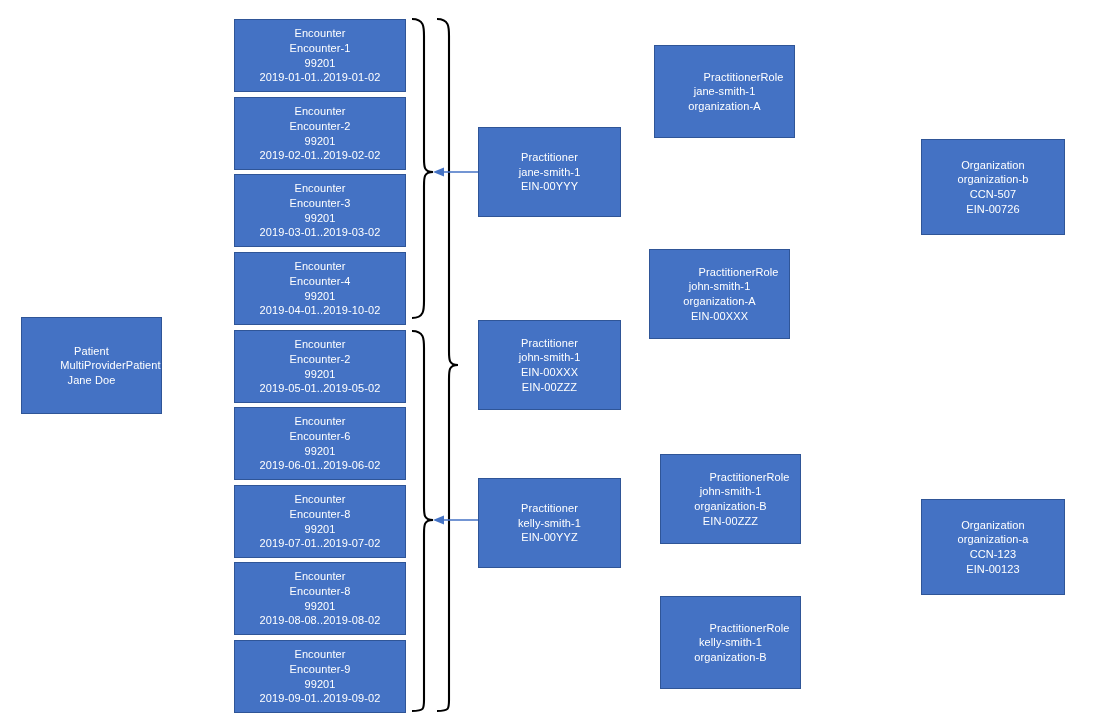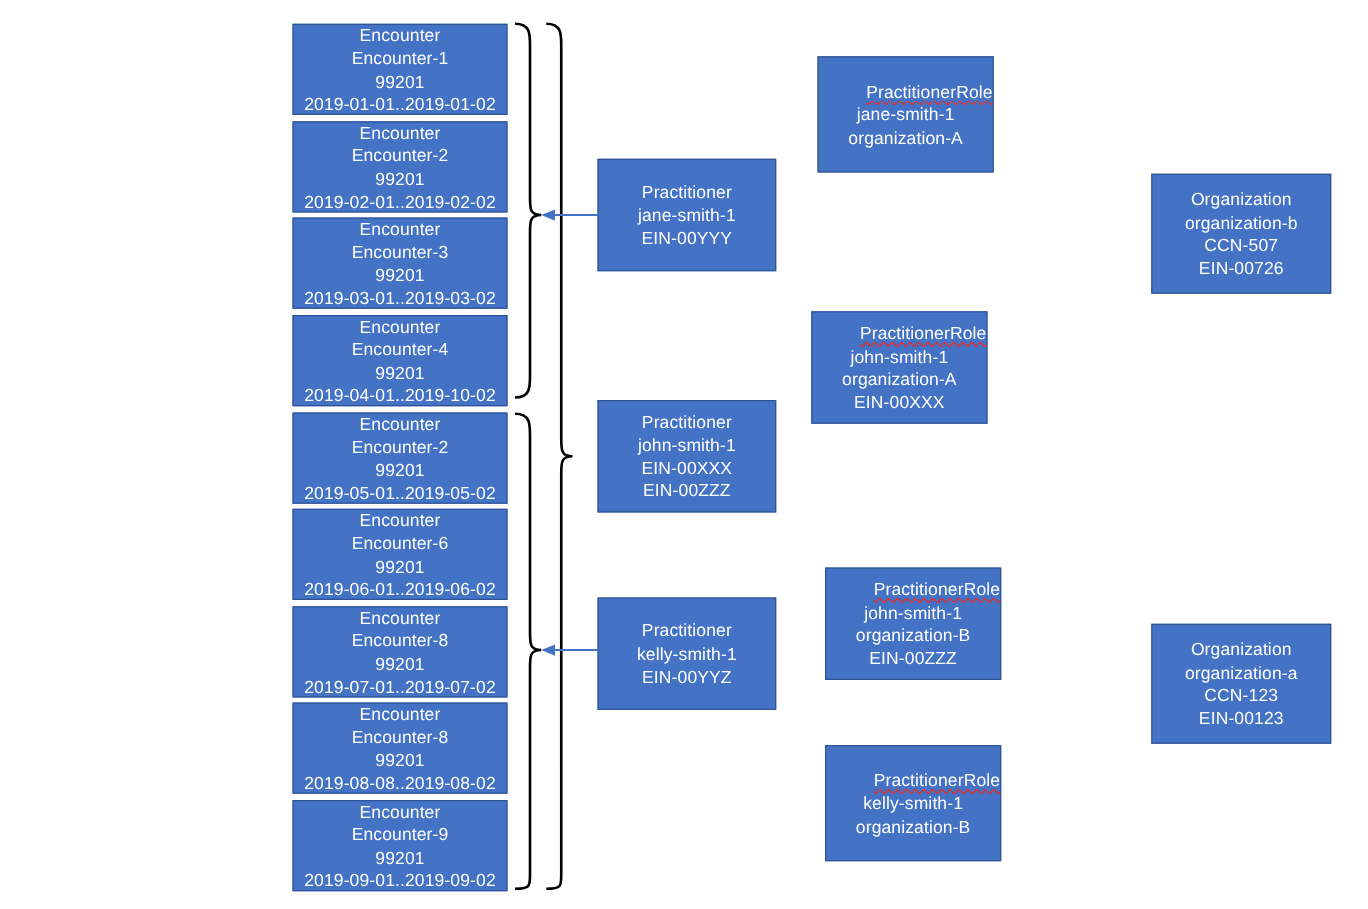--- a/index.html
+++ b/index.html
@@ -23,32 +23,31 @@
     position: absolute;
     background: #4472c4;
     border: 1px solid #2f5597;
     color: #ffffff;
     display: flex;
     flex-direction: column;
     align-items: center;
     justify-content: center;
     text-align: center;
     line-height: 1.32;
-    font-size: 14px;
+    font-size: 11px;
     letter-spacing: 0.1px;
     padding: 20px 4px;
     user-select: none;
   }
   .node .ln {
     display: block;
     white-space: nowrap;
   }
   
   .squiggle {
-    text-decoration: underline;
     text-decoration-style: wavy;
     text-decoration-color: #e03030;
     text-decoration-thickness: 1px;
     text-underline-offset: 2px;
     margin-left: 38px;
   }
   #edges {
     position: absolute;
     left: 0;
     top: 0;
@@ -88,20 +87,25 @@
              L 449 700
              C 449 709 449 711 437 711" fill="none" stroke="#000000" stroke-width="2.1"></path>
 
     <line x1="478" y1="172" x2="441" y2="172" stroke="#4472c4" stroke-width="1.6"></line>
     <polygon points="433,172 444,167.5 444,176.5" fill="#4472c4"></polygon>
 
     <line x1="478" y1="520" x2="441" y2="520" stroke="#4472c4" stroke-width="1.6"></line>
     <polygon points="433,520 444,515.5 444,524.5" fill="#4472c4"></polygon>
   </svg>
 
+  <div class="node" style="left:21px; top:317px; width:141px; height:97px;">
+    <span class="ln">Patient</span>
+    <span class="ln squiggle">MultiProviderPatient</span>
+    <span class="ln">Jane Doe</span>
+  </div>
 
   <div class="node" style="left:234px; top:19px; width:172px; height:73px;">
     <span class="ln">Encounter</span>
     <span class="ln">Encounter-1</span>
     <span class="ln">99201</span>
     <span class="ln">2019-01-01..2019-01-02</span>
   </div>
   <div class="node" style="left:234px; top:97px; width:172px; height:73px;">
     <span class="ln">Encounter</span>
     <span class="ln">Encounter-2</span>

